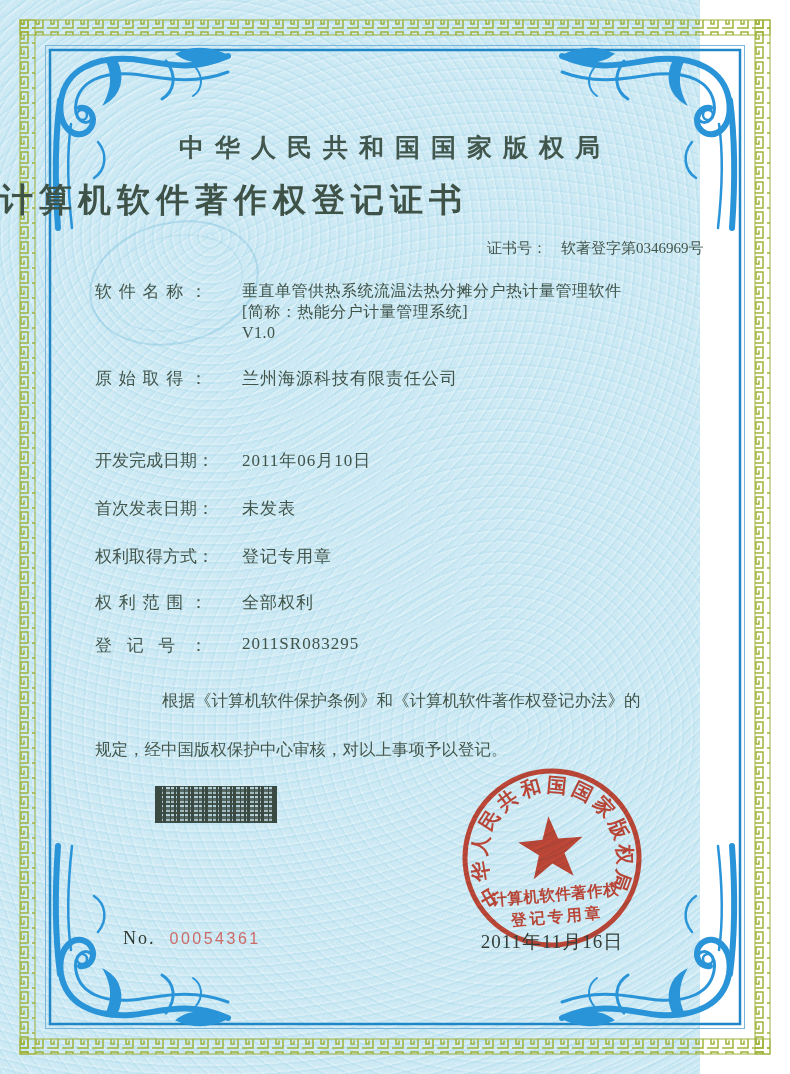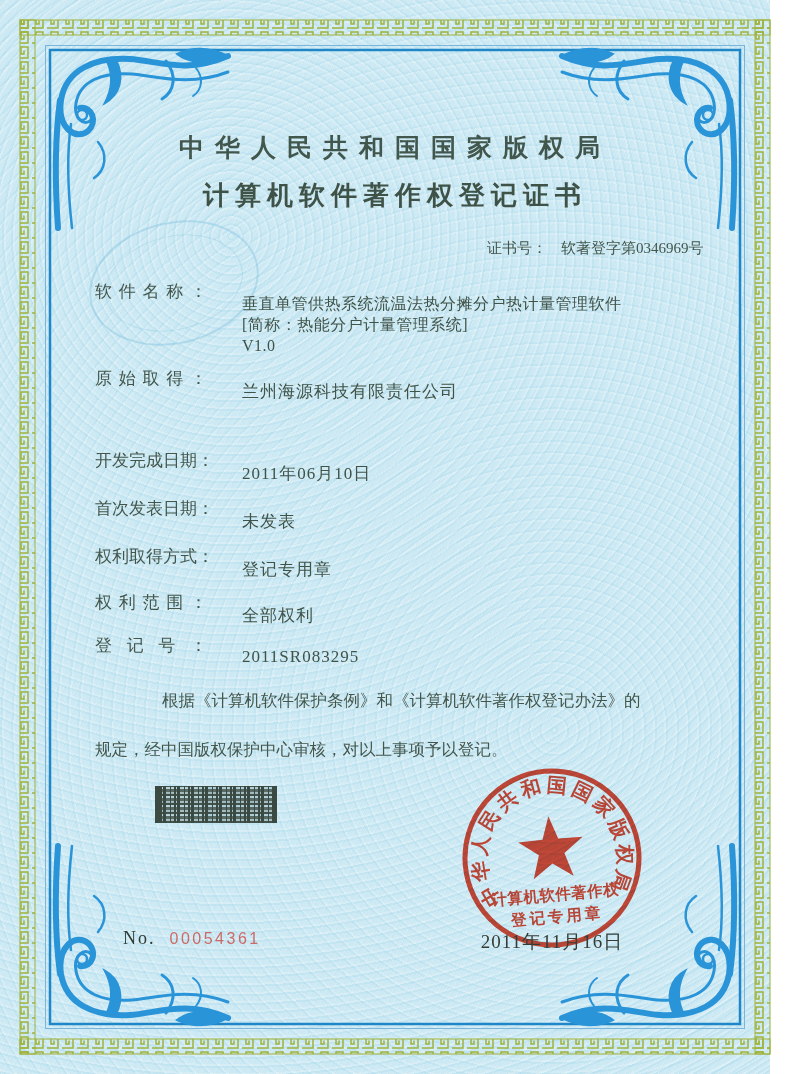--- a/index.html
+++ b/index.html
@@ -1,21 +1,21 @@
 <!DOCTYPE html>
 <html><head>
 <meta charset="utf-8">
 <style>
   html,body{margin:0;padding:0;}
   body{
     width:790px;height:1074px;overflow:hidden;
     font-family:"Liberation Serif","DejaVu Serif",serif;
   }
   .certificate{
-    position:relative;width:770px;height:1074px;
+    position:relative;width:700px;height:1074px;
     background-color:#cde9f3;
     background-image:
       repeating-radial-gradient(circle at 30% 22%, rgba(255,255,255,.20) 0 2px, rgba(156,214,234,.22) 2px 4px, rgba(205,233,243,0) 4px 9px),
       repeating-radial-gradient(circle at 72% 68%, rgba(255,255,255,.16) 0 2px, rgba(150,210,232,.18) 2px 4px, rgba(205,233,243,0) 4px 11px),
       repeating-linear-gradient(115deg, rgba(255,255,255,.10) 0 1px, rgba(160,214,234,.10) 1px 2px, rgba(205,233,243,0) 2px 6px);
   }
   svg{display:block;}
   .border-layer{position:absolute;left:0;top:0;}
   .watermark{
     position:absolute;left:88px;top:222px;width:168px;height:118px;
@@ -24,37 +24,37 @@
   }
   .watermark::after{
     content:"";position:absolute;left:14px;top:12px;right:14px;bottom:12px;
     border:1px solid rgba(130,196,224,.30);border-radius:50%;
   }
   .authority{
     position:absolute;left:0;top:131px;width:790px;text-align:center;
     font-size:25px;letter-spacing:11px;font-weight:600;color:#41564c;
   }
   .cert-title{
-    position:absolute;left:0;top:178px;width:790px;text-align:center;
-    font-size:26px;letter-spacing:6px;font-weight:700;color:#3e5248;
+    position:absolute;left:0;top:178px;width:790px;text-align:left;
+    font-size:33px;letter-spacing:6px;font-weight:700;color:#3e5248;
   }
   .certno{
     position:absolute;left:487px;top:239px;white-space:nowrap;
     font-size:15px;color:#42564c;
   }
   .certno .gap{display:inline-block;width:14px;}
   .row{
     position:absolute;left:95px;display:flex;align-items:flex-start;
     color:#42564c;white-space:nowrap;gap:25px;
   }
   .lbl{
     display:inline-block;width:112px;font-size:17px;
     text-align:justify;text-align-last:justify;color:#42564c;
   }
-  .val{margin-left:10px;font-size:17px;letter-spacing:1px;color:#3f5349;margin-top:13px;}
+  .val{margin-left:10px;font-size:17px;letter-spacing:1px;color:#3f5349;}
   .val.multi{font-size:16px;letter-spacing:.5px;line-height:21px;}
   .statement{
     position:absolute;left:95px;width:530px;font-size:16.5px;
     color:#42564c;white-space:nowrap;
   }
   .statement.first{text-indent:23px;padding-left:44px;}
   .barcode{
     position:absolute;left:155px;top:786px;width:113px;height:37px;
     border-left:5px solid #3a4a42;border-right:4px solid #3a4a42;
     background-image:

